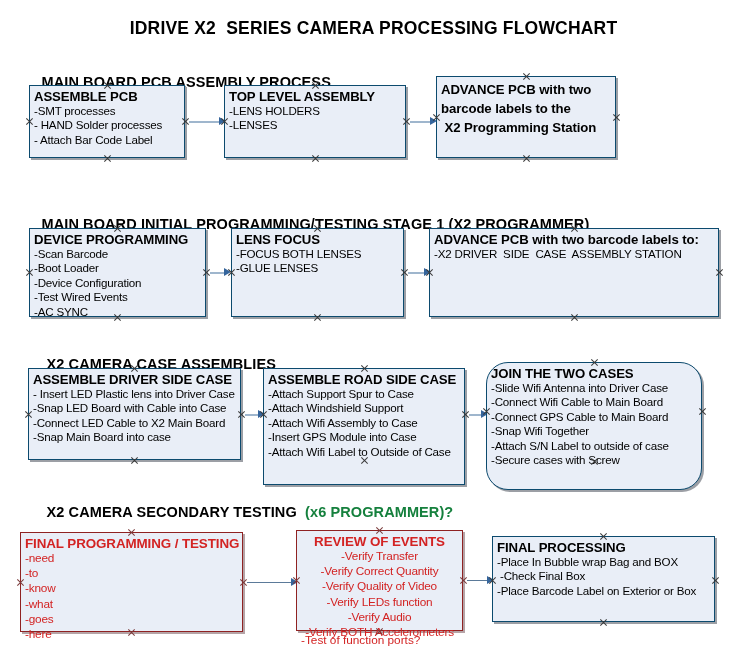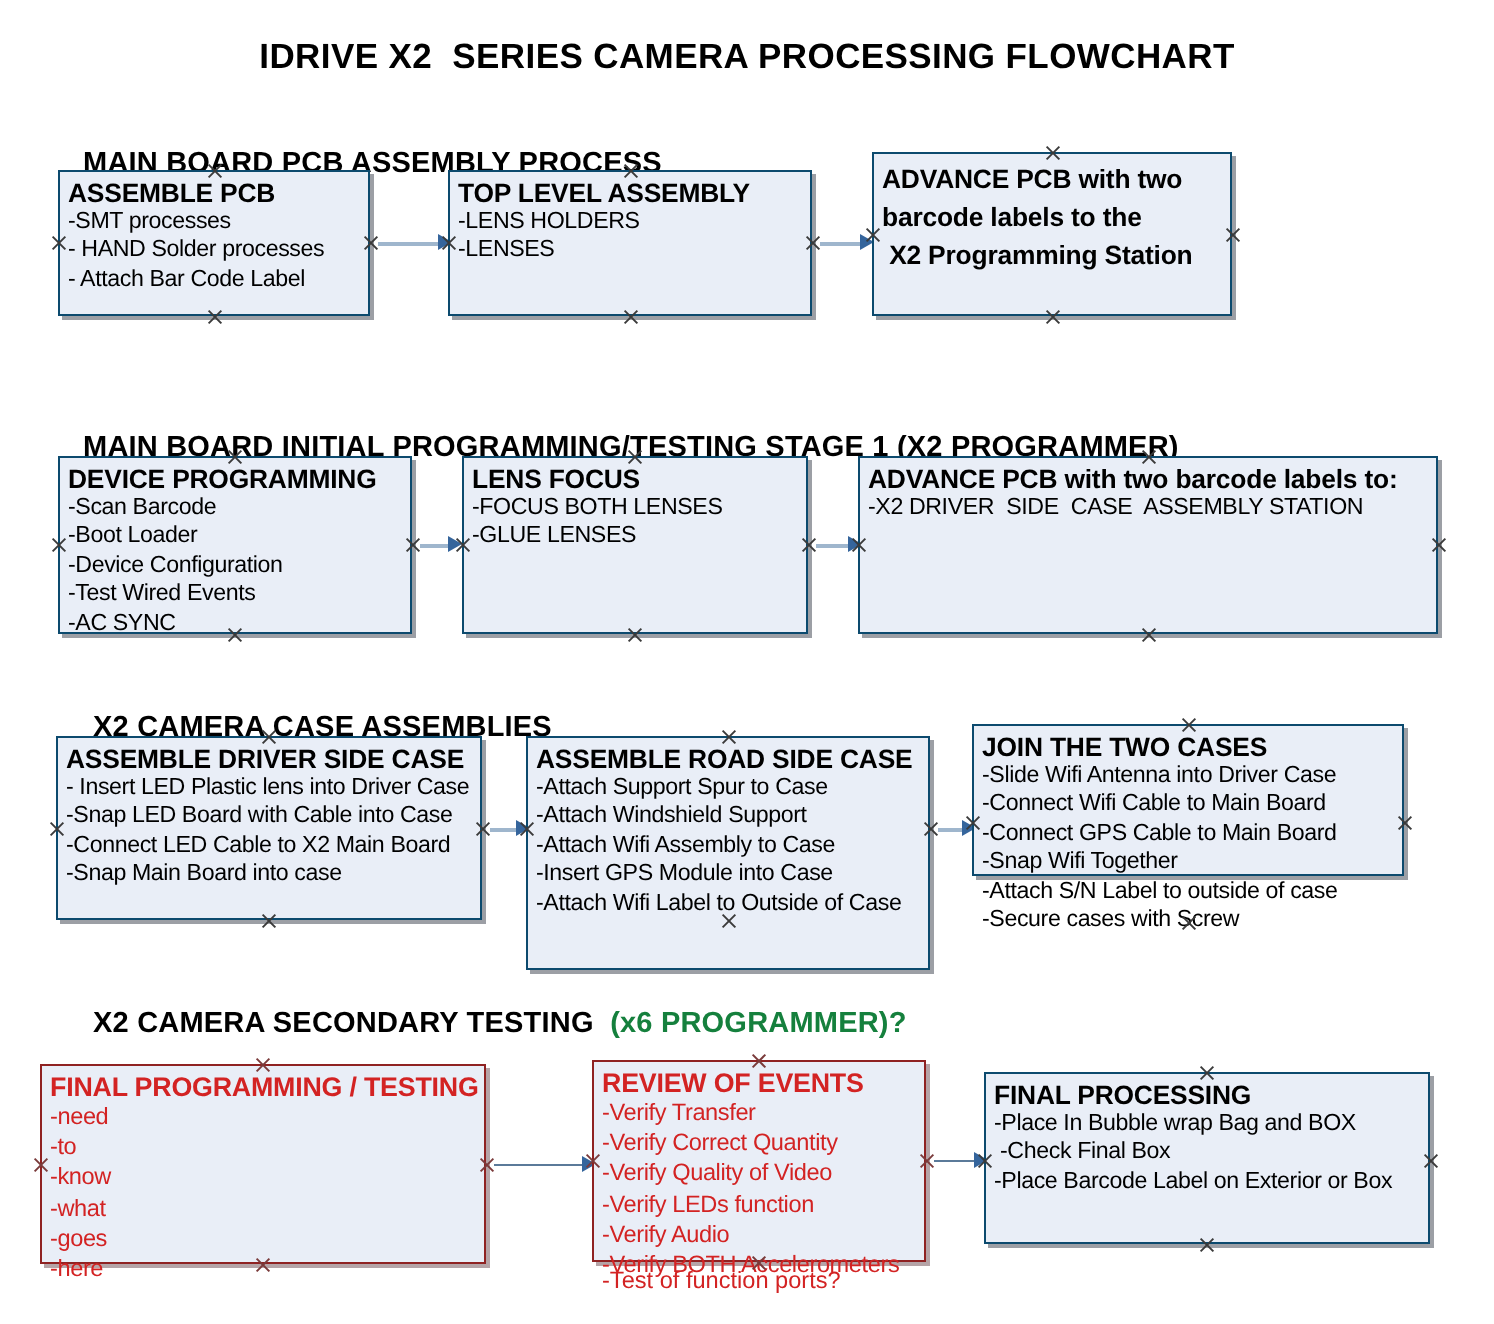--- a/index.html
+++ b/index.html
@@ -250,21 +250,21 @@
     <div class="b-line">-Attach Wifi Label to Outside of Case</div>
   </div>
   <div class="hx" style="left:360px; top:364px;"></div>
   <div class="hx" style="left:360px; top:456px;"></div>
   <div class="hx" style="left:259px; top:410px;"></div>
   <div class="hx" style="left:461px; top:410px;"></div>
 
   <div class="conn" style="left:469px; top:414px; width:14px;"></div>
   <div class="arrow-head" style="left:481px; top:410px;"></div>
 
-  <div class="box" style="left:486px; top:362px; width:216px; height:76px;">
+  <div class="box" style="left:486px; top:362px; width:216px; height:128px;border-radius:22px;">
     <div class="b-title">JOIN THE TWO CASES</div>
     <div class="b-line">-Slide Wifi Antenna into Driver Case</div>
     <div class="b-line">-Connect Wifi Cable to Main Board</div>
     <div class="b-line">-Connect GPS Cable to Main Board</div>
     <div class="b-line">-Snap Wifi Together</div>
     <div class="b-line">-Attach S/N Label to outside of case</div>
     <div class="b-line">-Secure cases with Screw</div>
   </div>
   <div class="hx" style="left:590px; top:358px;"></div>
   <div class="hx" style="left:590px; top:457px;"></div>
@@ -285,21 +285,21 @@
     <div class="b-line">-here</div>
   </div>
   <div class="hx red" style="left:127px; top:528px;"></div>
   <div class="hx red" style="left:127px; top:628px;"></div>
   <div class="hx red" style="left:16px;  top:578px;"></div>
   <div class="hx red" style="left:239px; top:578px;"></div>
 
   <div class="conn-plain" style="left:247px; top:582px; width:48px;"></div>
   <div class="arrow-head" style="left:291px; top:578px;"></div>
 
-  <div class="box red" style="left:296px; top:530px; width:167px; height:101px;">
+  <div class="box red" style="left:296px; top:530px; width:167px; height:101px;text-align:center;">
     <div class="b-title">REVIEW OF EVENTS</div>
     <div class="b-line">-Verify Transfer</div>
     <div class="b-line">-Verify Correct Quantity</div>
     <div class="b-line">-Verify Quality of Video</div>
     <div class="b-line">-Verify LEDs function</div>
     <div class="b-line">-Verify Audio</div>
     <div class="b-line">-Verify BOTH Accelerometers</div>
     <div class="overflow-line" style="top:102px;">-Test of function ports?</div>
   </div>
   <div class="hx red" style="left:375px; top:526px;"></div>

